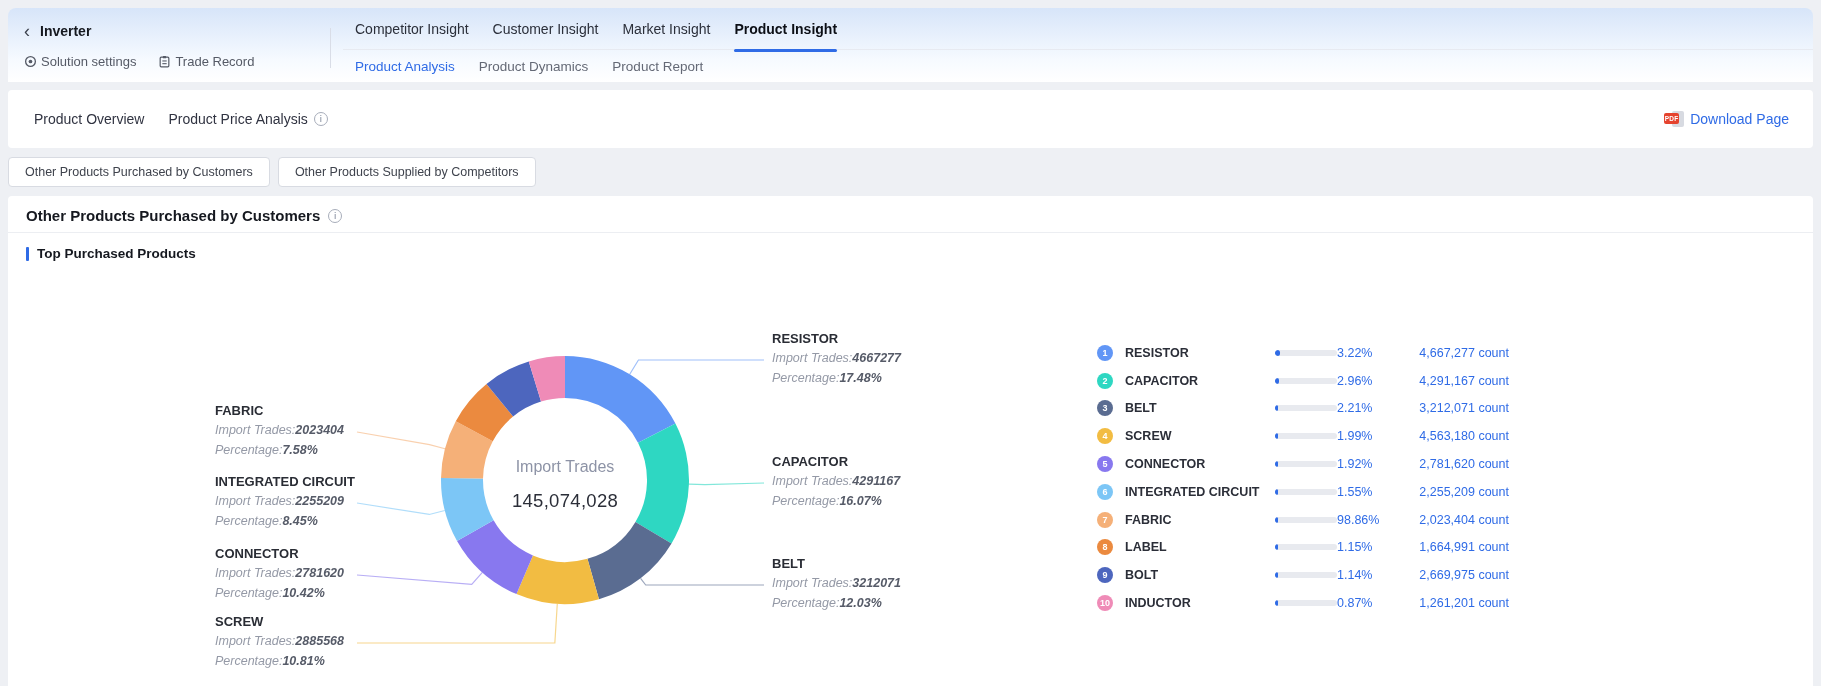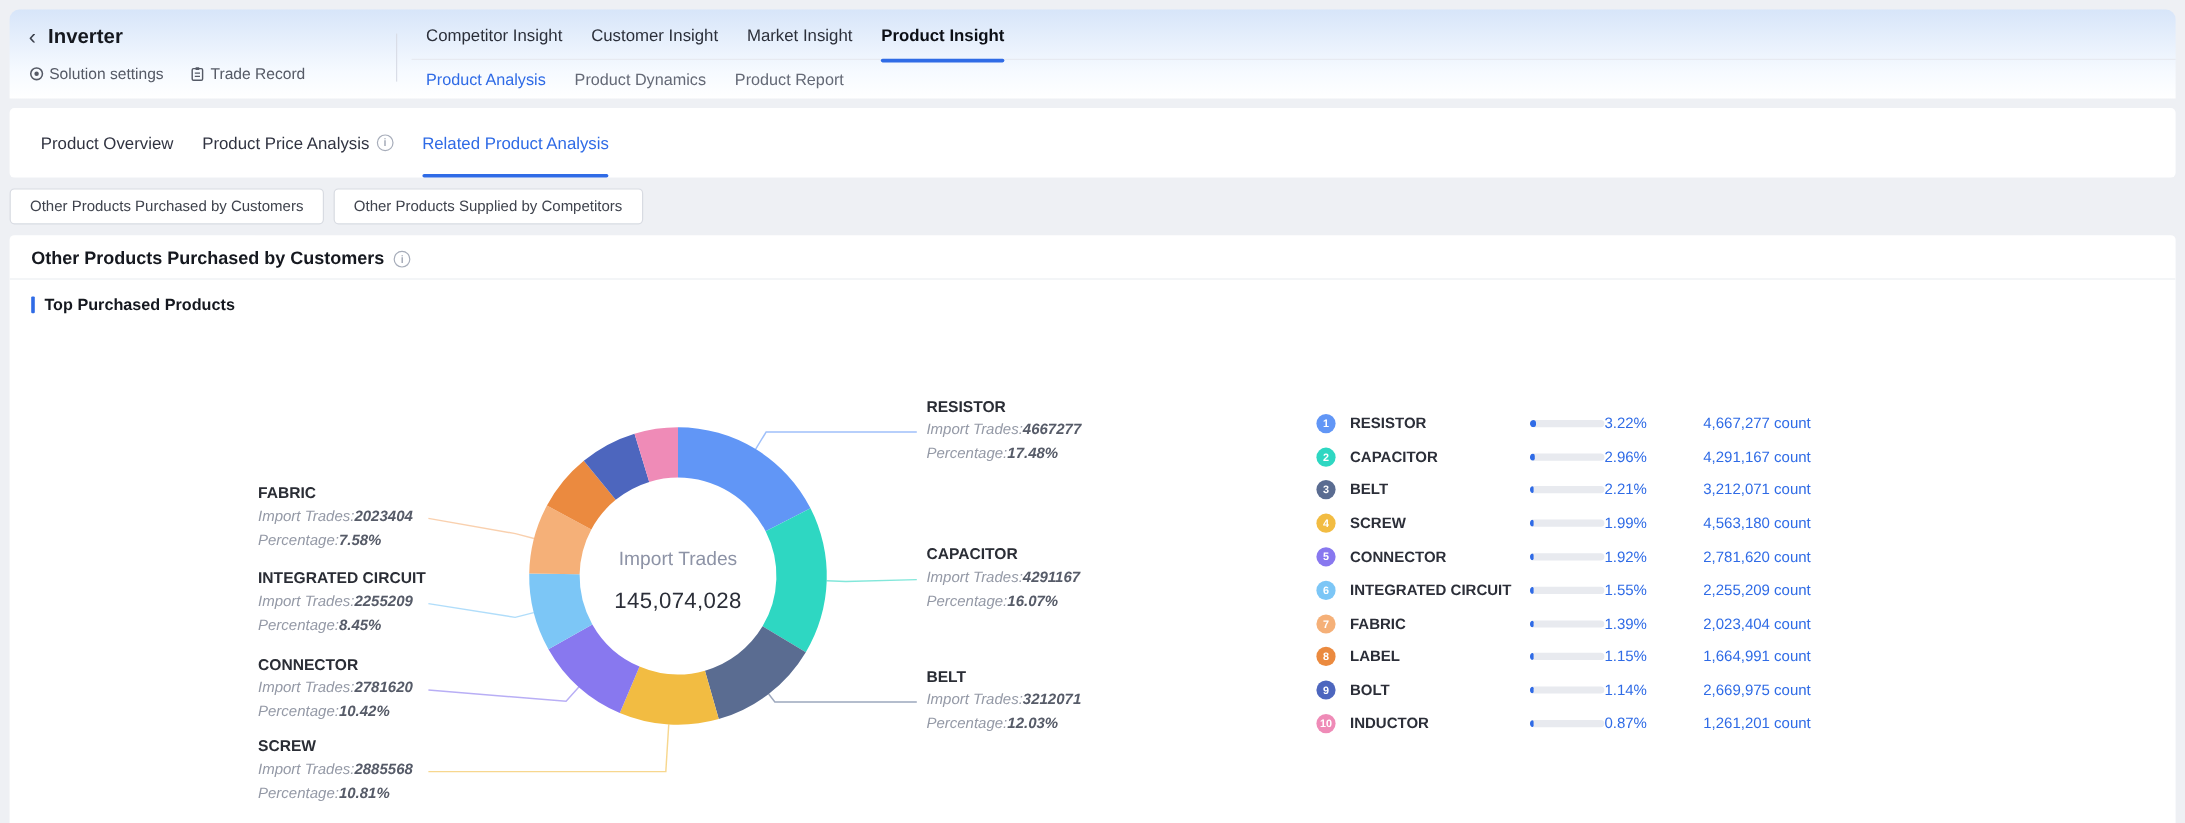--- a/index.html
+++ b/index.html
@@ -7,21 +7,21 @@
   body { font-family:"Liberation Sans", sans-serif; background:#eef0f4; color:#2c2f38; }
   .page { position:relative; width:1821px; height:686px; }
 
   
   .header-card { position:absolute; top:8px; left:8px; right:8px; height:74px;
     background:linear-gradient(to bottom,#d7e5f9 0%,#f6faff 70%,#ffffff 100%);
     border-radius:8px 8px 0 0; }
   .header-left { position:absolute; left:16px; top:10px; }
   .hl-row1 { display:flex; align-items:center; height:26px; }
   .back { font-size:18px; color:#3c414d; margin-right:10px; cursor:pointer; line-height:1; }
-  .h-title { font-size:17px; font-weight:700; color:#15181f; }
+  .h-title { font-size:14px; font-weight:700; color:#15181f; }
   .hl-row2 { display:flex; align-items:center; height:22px; margin-top:6px; font-size:13px; color:#555a66; }
   .h-action { display:flex; align-items:center; margin-right:22px; cursor:pointer; }
   .h-action svg { margin-right:4px; }
   .v-divider { position:absolute; left:322px; top:20px; width:1px; height:40px; background:#d9dde7; }
 
   .header-tabs { position:absolute; left:335px; top:0; right:0; height:74px; }
   .top-row { display:flex; align-items:center; height:42px; border-bottom:1px solid #e7eaf1; }
   .top-tab { padding:0 12px; font-size:14px; color:#2b2f3a; height:42px; display:flex; align-items:center; cursor:pointer; position:relative; }
   .top-tab.active { font-weight:700; color:#0c0f16; }
   .top-tab.active::after { content:""; position:absolute; left:12px; right:12px; bottom:-2px; height:3px; background:#2f6be6; border-radius:2px; }
@@ -136,24 +136,28 @@
 
   <div class="toolbar-card">
     <div class="tool-tabs" id="toolTabs">
         <div class="tool-tab">
           <span>Product Overview</span>
         </div>
         <div class="tool-tab">
           <span>Product Price Analysis</span>
           <span class="info">i</span>
         </div>
-        <div class="tool-tab active">
-          <span>Related Product Analysis</span>
-        </div>
       </div>
+    <div class="download">
+      <span class="pdf-wrap">
+        <span class="pdf-page"></span>
+        <span class="pdf-badge">PDF</span>
+      </span>
+      <span>Download Page</span>
+    </div>
   </div>
 
   <div class="filter-row" id="filterRow">
       <button class="f-btn">Other Products Purchased by Customers</button>
       <button class="f-btn">Other Products Supplied by Competitors</button>
     </div>
 
   <div class="main-card">
     <div class="section-head">
       <span class="section-title">Other Products Purchased by Customers</span>
@@ -280,21 +284,21 @@
             </span>
             <span class="lg-pct">1.55%</span>
             <span class="lg-count">2,255,209 count</span>
           </div>
           <div class="leg-row">
             <span class="lg-badge" style="background:#F5B078">7</span>
             <span class="lg-name">FABRIC</span>
             <span class="lg-bar">
               <span class="lg-fill" style="width:3px"></span>
             </span>
-            <span class="lg-pct">1.39%</span>
+            <span class="lg-pct">98.86%</span>
             <span class="lg-count">2,023,404 count</span>
           </div>
           <div class="leg-row">
             <span class="lg-badge" style="background:#EB8A3F">8</span>
             <span class="lg-name">LABEL</span>
             <span class="lg-bar">
               <span class="lg-fill" style="width:3px"></span>
             </span>
             <span class="lg-pct">1.15%</span>
             <span class="lg-count">1,664,991 count</span>

